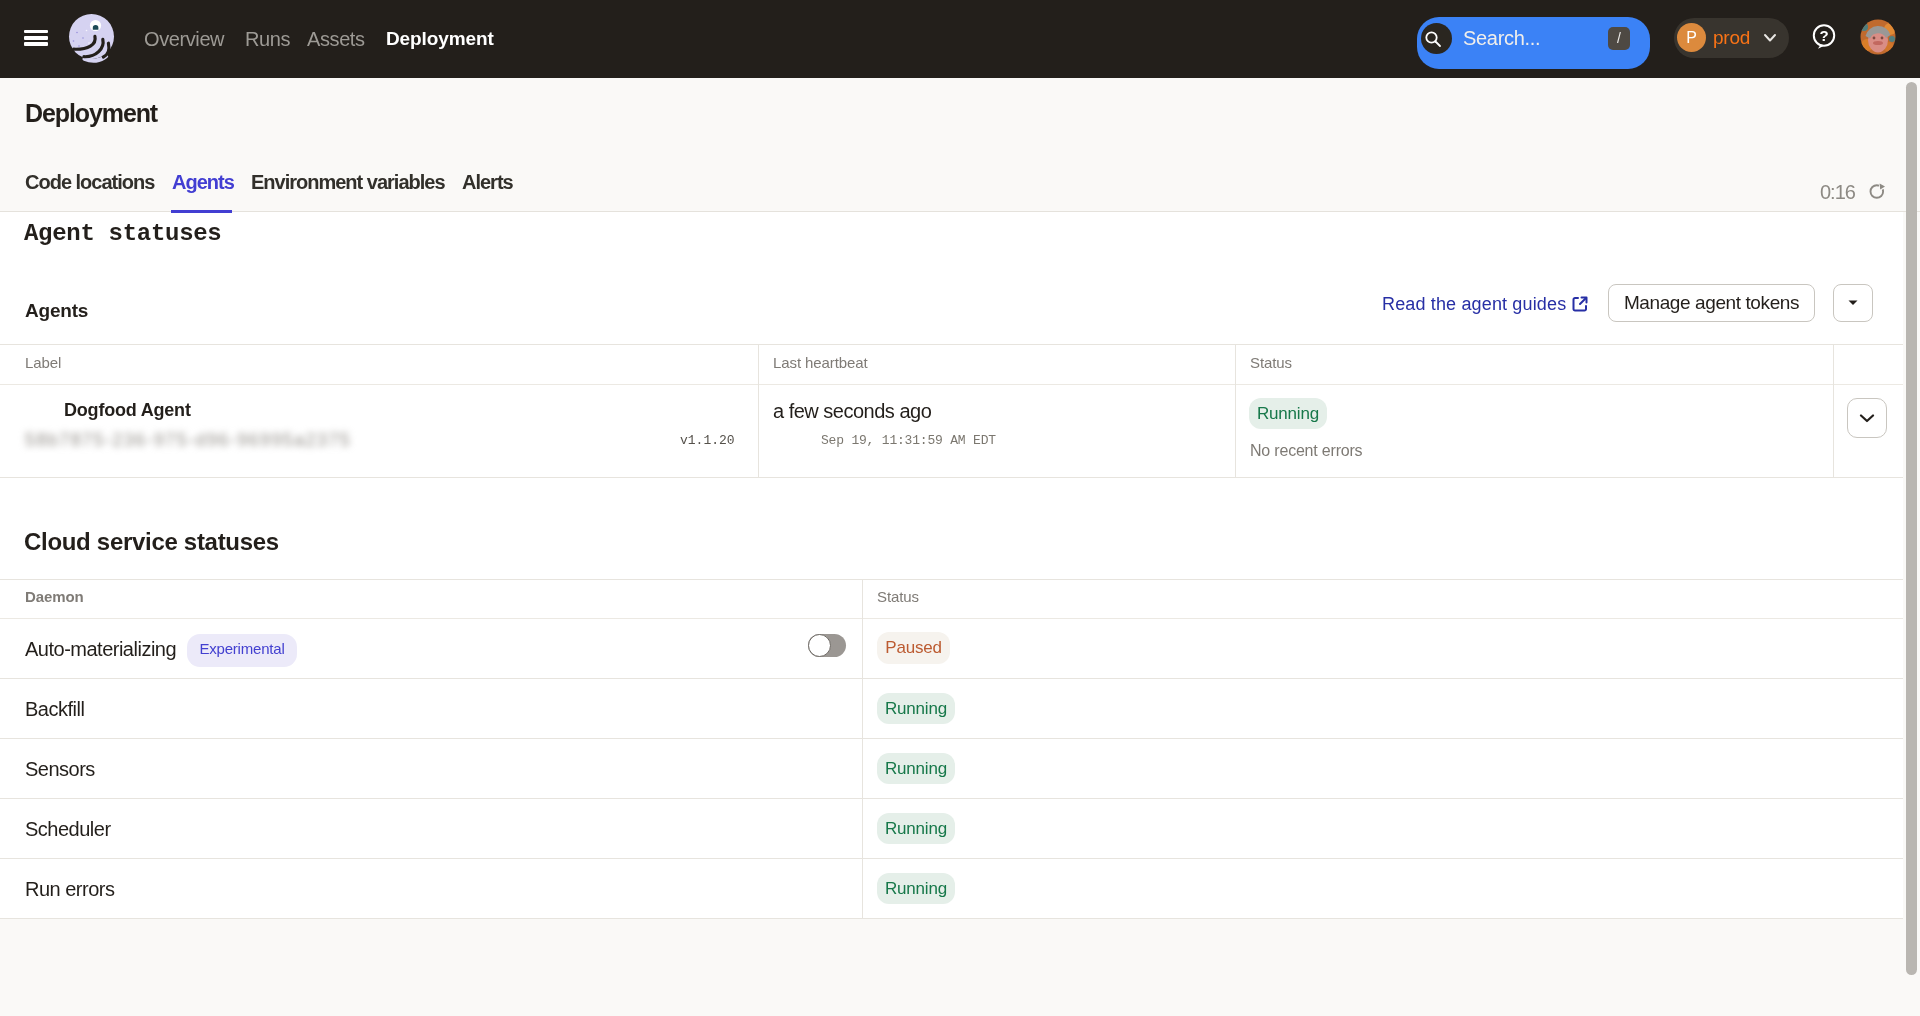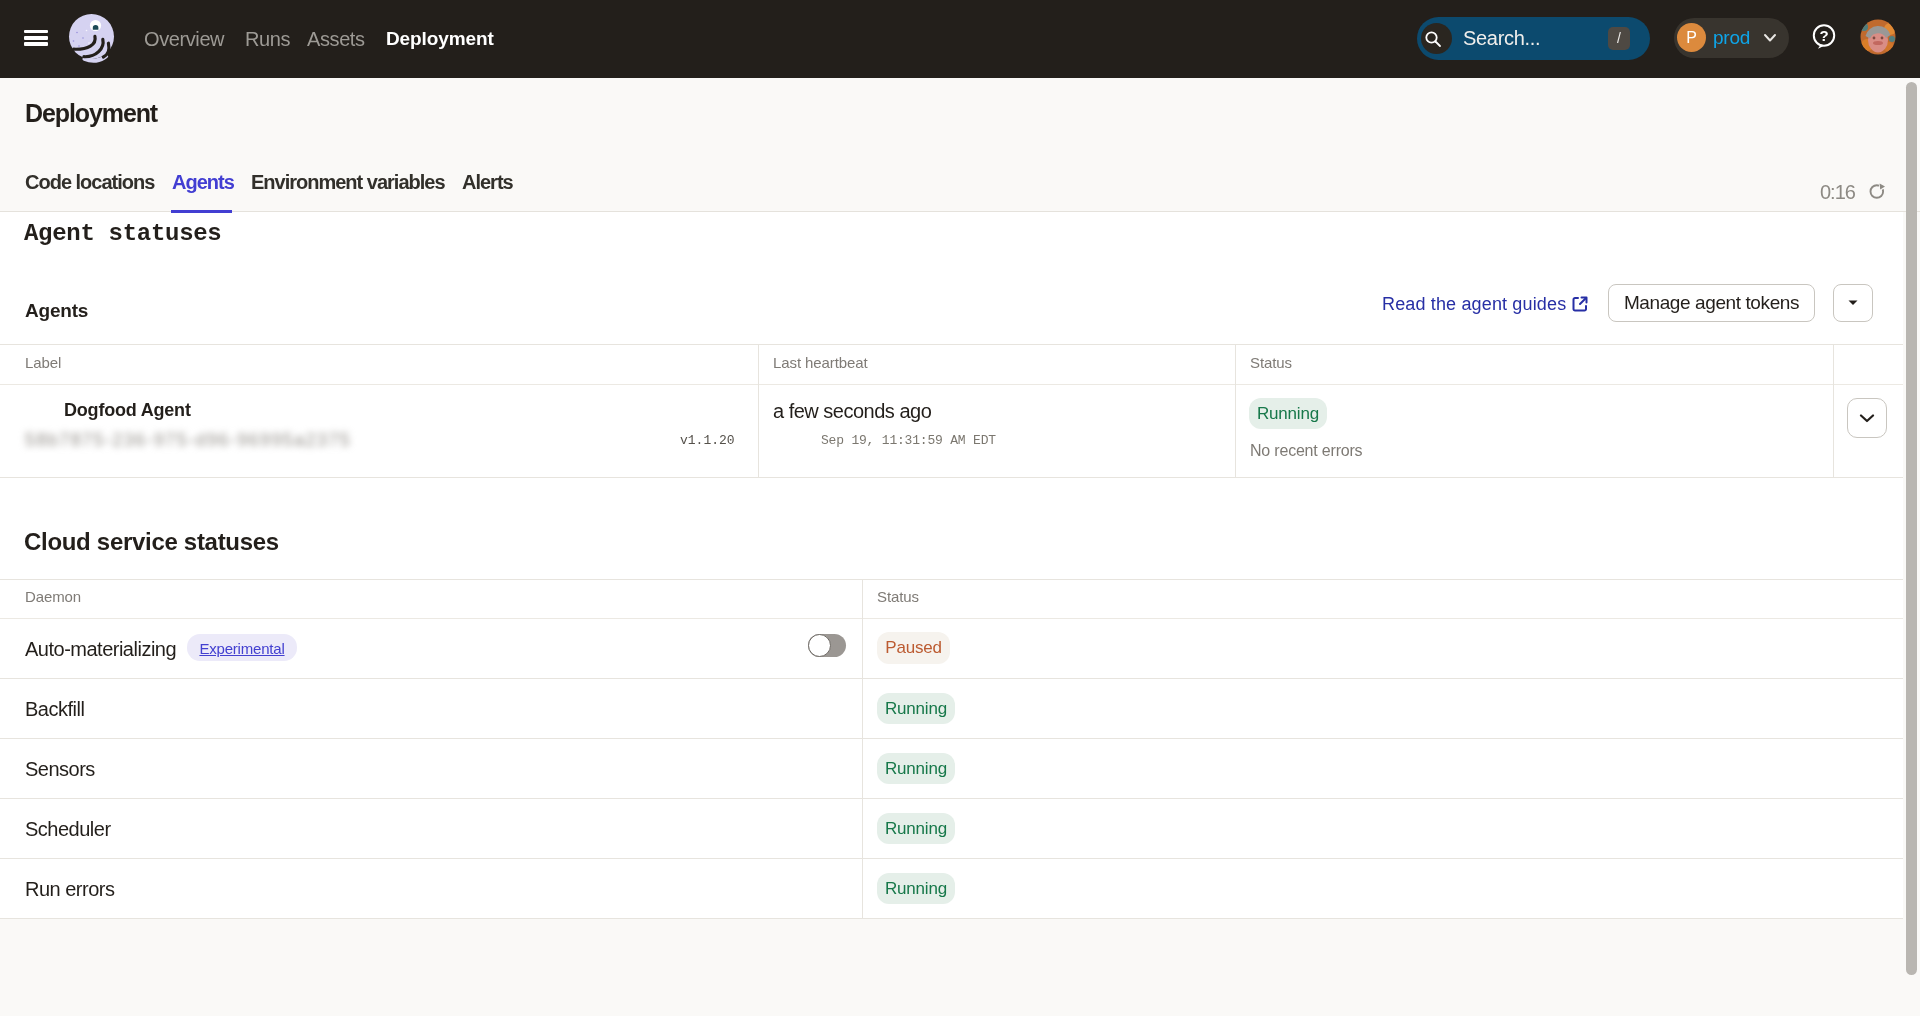--- a/index.html
+++ b/index.html
@@ -6,28 +6,28 @@
   html,body { width:1920px; height:1016px; overflow:hidden; }
   body { background:#FAF9F7; font-family:"Liberation Sans", sans-serif; position:relative; }
   .abs { position:absolute; }
   .mono { font-family:"Liberation Mono", monospace; }
 
   
   #topbar { position:absolute; left:0; top:0; width:1920px; height:78px; background:#231F1B; }
   .navlink { position:absolute; top:28px; font-size:20px; color:#9D9A95; letter-spacing:-0.4px; }
   .navlink.active { color:#FFFFFF; font-weight:bold; font-size:19px; letter-spacing:-0.1px; }
 
-  #searchpill { position:absolute; left:1417px; top:17px; width:233px; height:43px; border-radius:22px; background:#0c4a6e; }
+  #searchpill { position:absolute; left:1417px; top:17px; width:233px; height:52px; border-radius:22px; background:#3b82f6; }
   #searchpill .mag { position:absolute; left:4px; top:6px; width:31px; height:31px; border-radius:16px; background:#2A2620; }
   #searchpill .stext { position:absolute; left:46px; top:10px; font-size:20px; line-height:22px; color:#F0EEEB; letter-spacing:-0.3px; }
   #searchpill .kbd { position:absolute; left:191px; top:10px; width:22px; height:23px; background:#4E4943; border-radius:5px; color:#EDEBE8; font-size:14px; text-align:center; line-height:23px; }
 
   #prodpill { position:absolute; left:1674px; top:18px; width:115px; height:40px; border-radius:20px; background:#38342E; }
   #prodpill .pc { position:absolute; left:3px; top:5px; width:29px; height:29px; border-radius:50%; background:#DC8A3D; color:#FFFFFF; font-size:16px; text-align:center; line-height:29px; }
-  #prodpill .pt { position:absolute; left:39px; top:9px; font-size:19px; color:#0ea5e9; letter-spacing:-0.2px; }
+  #prodpill .pt { position:absolute; left:39px; top:9px; font-size:19px; color:#f97316; letter-spacing:-0.2px; }
 
   
   #pagehead { position:absolute; left:0; top:78px; width:1920px; height:134px; background:#FAF9F7; border-bottom:1px solid #E5E2DC; }
   #ptitle { position:absolute; left:25px; top:99px; font-size:25px; font-weight:bold; color:#231F1B; letter-spacing:-1.1px; }
   .tab { position:absolute; top:171px; font-size:20px; font-weight:600; color:#32302B; letter-spacing:-1px; }
   .tab.active { color:#423ED2; }
   #tabline { position:absolute; left:171px; top:210px; width:61px; height:3px; background:#423ED2; }
   #timer { position:absolute; left:1820px; top:182px; font-size:20px; line-height:20px; color:#8D8A84; letter-spacing:-1px; }
 
   
@@ -39,21 +39,21 @@
   .hline { position:absolute; left:0; width:1903px; height:1px; background:#E7E4DE; }
   .vline { position:absolute; width:1px; background:#E7E4DE; }
   .colhead { position:absolute; font-size:15px; line-height:15px; color:#7F7B76; letter-spacing:-0.1px; }
 
   .cell-main { position:absolute; font-size:18px; line-height:18px; color:#231F1B; letter-spacing:-0.2px; }
   .cell-sub { position:absolute; font-size:13px; color:#7B776F; }
 
   .badge { position:absolute; height:31px; border-radius:12px; font-size:17px; line-height:31px; text-align:center; letter-spacing:-0.2px; }
   .b-green { background:#E5EFE9; color:#17784A; }
   .b-paused { background:#F6F3EE; color:#BC5B31; height:32px; line-height:32px; }
-  .b-exp { background:#ECEAF9; color:#4340D0; font-size:15px; height:27px; line-height:29px; border-radius:13px;text-decoration:underline; }
+  .b-exp { background:#ECEAF9; color:#4340D0; font-size:15px; height:33px; line-height:29px; border-radius:13px; }
 
   #linkrow { position:absolute; left:1382px; top:295px; font-size:18px; line-height:18px; color:#272FA5; letter-spacing:0.15px; }
   .btn { position:absolute; background:#FFFFFF; border:1px solid #C9C6C0; border-radius:8px; }
   #btn-tokens { left:1608px; top:284px; width:207px; height:38px; font-size:19px; color:#231F1B; text-align:center; line-height:36px; letter-spacing:-0.4px; }
   #btn-caret { left:1833px; top:284px; width:40px; height:38px; }
   #btn-chev { left:1847px; top:398px; width:40px; height:40px; border-radius:10px; }
 
   
   #toggle { position:absolute; left:808px; top:634px; width:38px; height:23px; border-radius:12px; background:#9B9793; }
   #toggle .knob { position:absolute; left:0px; top:0px; width:23px; height:23px; border-radius:50%; background:#FFFFFF; border:1px solid #6E6A65; }
@@ -198,21 +198,21 @@
 
 <div class="hline" style="top:579px;"></div>
 <div class="hline" style="top:618px; background:#ECE9E3;"></div>
 <div class="hline" style="top:678px;"></div>
 <div class="hline" style="top:738px;"></div>
 <div class="hline" style="top:798px;"></div>
 <div class="hline" style="top:858px;"></div>
 <div class="hline" style="top:918px;"></div>
 <div class="vline" style="left:862px; top:579px; height:339px;"></div>
 
-<span class="colhead" style="left:25px; top:589px;">Daemon</span>
+<span class="colhead" style="left:25px; top:589px;font-weight:bold;">Daemon</span>
 <span class="colhead" style="left:877px; top:589px;">Status</span>
 
 <span class="cell-main" style="left:25px; top:639px; font-size:20px; line-height:20px; letter-spacing:-0.5px;">Auto-materializing</span>
 <div class="badge b-exp" style="left:187px; top:634px; width:110px;">Experimental</div>
 <div id="toggle">
     <div class="knob"></div>
   </div>
 <div class="badge b-paused" style="left:877px; top:632px; width:73px;">Paused</div>
 
 <span class="cell-main" style="left:25px; top:699px; font-size:20px; line-height:20px; letter-spacing:-0.5px;">Backfill</span>

